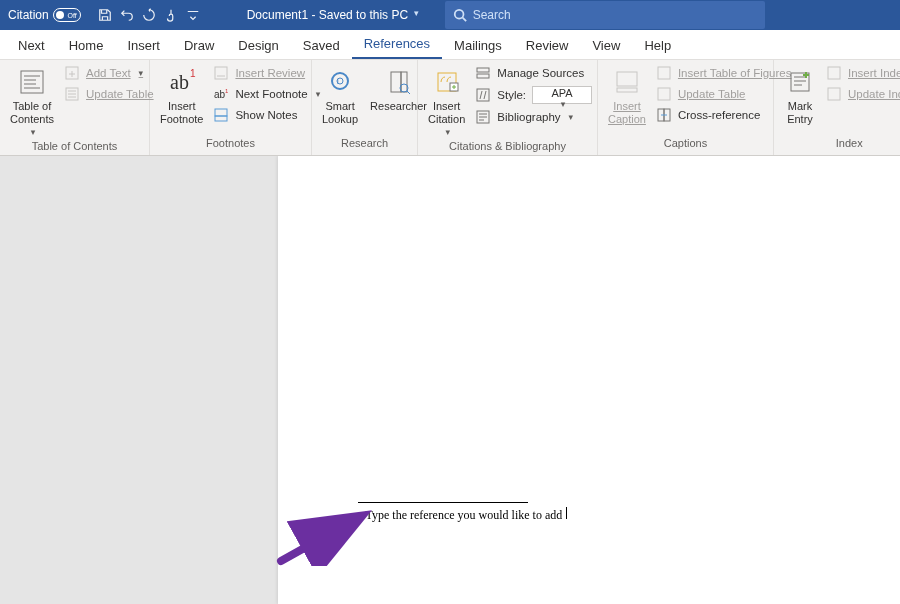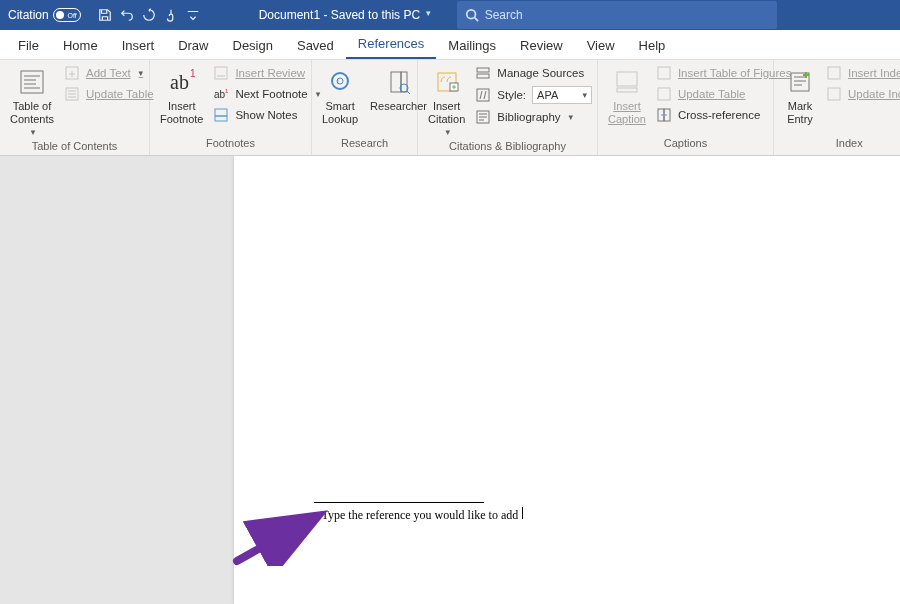--- a/index.html
+++ b/index.html
@@ -21,46 +21,46 @@
 
   
   .titlebar{height:30px;background:var(--word-blue);color:#fff;display:flex;align-items:center;padding:0 8px;gap:6px;font-size:12px;}
   .titlebar .autosave{display:flex;align-items:center;gap:4px;}
   .toggle{width:28px;height:14px;border:1px solid #fff;border-radius:8px;display:flex;align-items:center;padding:0 2px;position:relative;}
   .toggle .knob{width:8px;height:8px;border-radius:50%;background:#fff;}
   .toggle .state{position:absolute;right:3px;font-size:7px;}
   .qat{display:flex;align-items:center;gap:6px;margin-left:10px;}
   .qat .qicon{width:16px;height:16px;display:flex;align-items:center;justify-content:center;opacity:.9;}
   .qat svg{width:14px;height:14px;stroke:#fff;fill:none;stroke-width:1.4;}
-  .doc-title{margin-left:52px;display:flex;gap:4px;}
+  .doc-title{margin-left:40px;display:flex;gap:4px;}
   .searchwrap{margin-left:20px;height:22px;background:#3f6ab0;display:flex;align-items:center;padding:14px 8px;width:320px;border-radius:2px;}
   .searchwrap svg{width:14px;height:14px;stroke:#cfe0f7;fill:none;stroke-width:2;}
   .searchwrap .ph{color:#cfe0f7;margin-left:6px;}
 
   
   .tabs{height:30px;background:#fff;display:flex;align-items:flex-end;padding:0 6px;border-bottom:1px solid var(--ribbon-border);}
   .tab{padding:6px 12px;color:var(--text);cursor:pointer;font-size:13px;}
   .tab.active{color:var(--tab-active);font-weight:400;border-bottom:2px solid var(--tab-active);}
 
   
   .ribbon{height:96px;background:var(--ribbon-bg);display:flex;border-bottom:1px solid #d0cecb;}
   .group{border-right:1px solid var(--ribbon-border);display:flex;flex-direction:column;position:relative;}
   .group-body{flex:1;display:flex;align-items:flex-start;padding:4px 6px 0 6px;gap:4px;}
   .group-label{height:18px;text-align:center;font-size:11px;color:var(--text-dim);padding-bottom:2px;position:relative;}
   .dbl{display:flex;flex-direction:column;align-items:center;justify-content:flex-start;gap:2px;padding:2px 4px;cursor:pointer;font-size:11px;text-align:center;line-height:1.15;}
   .dbl .bigicon{width:32px;height:32px;display:flex;align-items:center;justify-content:center;}
   .dbl.disabled, .cmd.disabled{color:var(--text-disabled);text-decoration:underline;}
   .cmds{display:flex;flex-direction:column;gap:3px;}
   .cmd{display:flex;align-items:center;gap:6px;font-size:11.5px;padding:1px 2px;cursor:pointer;white-space:nowrap;}
   .cmd .smicon{width:16px;height:16px;display:flex;align-items:center;justify-content:center;flex-shrink:0;}
-  .sel{height:18px;border:1px solid #c8c6c4;background:#fff;font-size:11px;padding:0 4px;display:inline-flex;align-items:center;min-width:60px;justify-content:space-between;}
+  .sel{height:18px;border:1px solid #c8c6c4;background:#fff;font-size:11px;padding:0 4px;display:inline-flex;align-items:center;min-width:60px;justify-content:space-between;flex-direction:column;}
   .chev{font-size:9px;color:var(--text-dim);margin-left:2px;}
 
   
-  .docarea{flex:1;position:relative;overflow:hidden;}
+  .docarea{flex:1;position:relative;overflow:hidden;margin-left:44px;}
   .page{position:absolute;top:0;left:234px;width:666px;height:100%;background:var(--page);box-shadow:0 0 4px rgba(0,0,0,.15);}
   .footnote{position:absolute;top:346px;left:80px;font-family:"Times New Roman",serif;font-size:12px;color:#000;}
   .footnote .rule{width:170px;border-top:1px solid #000;margin-bottom:4px;}
   .footnote .entry{display:flex;align-items:baseline;gap:3px;}
   .footnote sup{font-size:9px;}
   .footnote .cursor{display:inline-block;width:1px;height:12px;background:#000;margin-left:1px;vertical-align:-1px;}
 
   
   .arrow{position:absolute;left:232px;top:350px;pointer-events:none;}
 </style>
@@ -109,21 +109,21 @@
   <div class="searchwrap">
     <svg viewBox="0 0 16 16">
         <circle cx="7" cy="7" r="5"></circle>
         <path d="M11 11l4 4"></path>
       </svg>
     <span class="ph">Search</span>
   </div>
 </div>
 
 <div class="tabs" id="tabs">
-    <div class="tab">File</div>
+    <div class="tab">Next</div>
     <div class="tab">Home</div>
     <div class="tab">Insert</div>
     <div class="tab">Draw</div>
     <div class="tab">Design</div>
     <div class="tab">Saved</div>
     <div class="tab active">References</div>
     <div class="tab">Mailings</div>
     <div class="tab">Review</div>
     <div class="tab">View</div>
     <div class="tab">Help</div>

